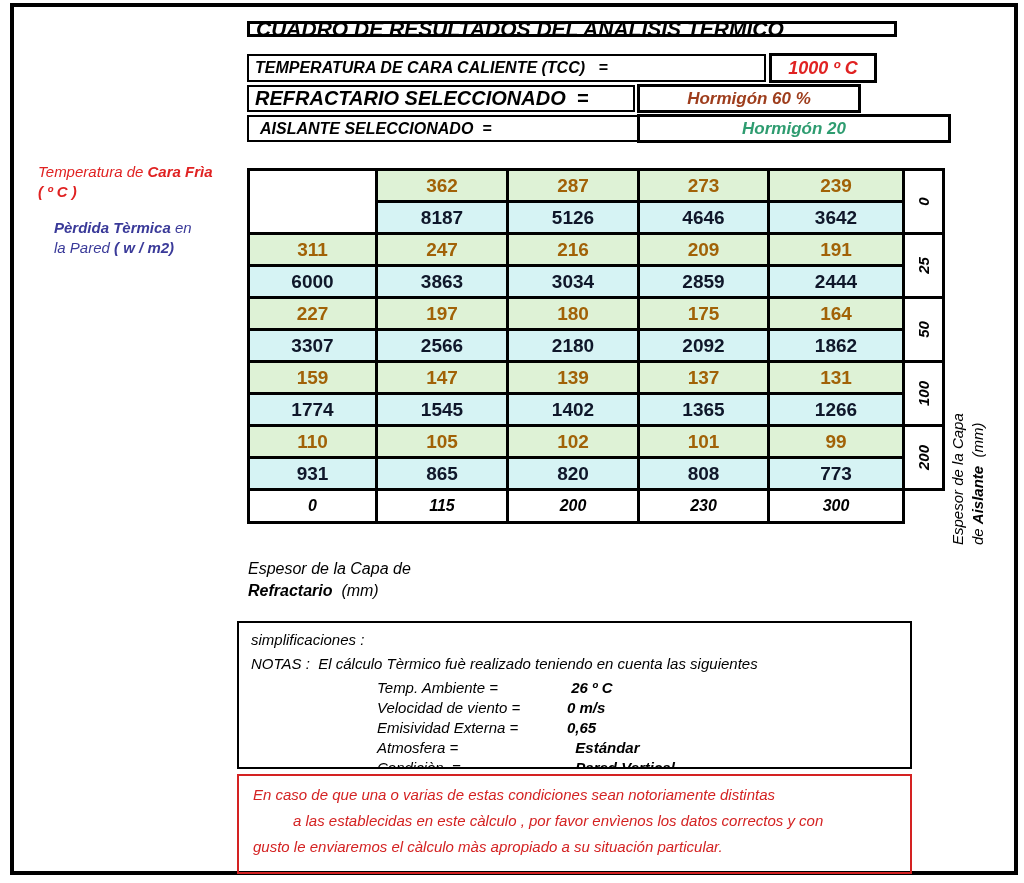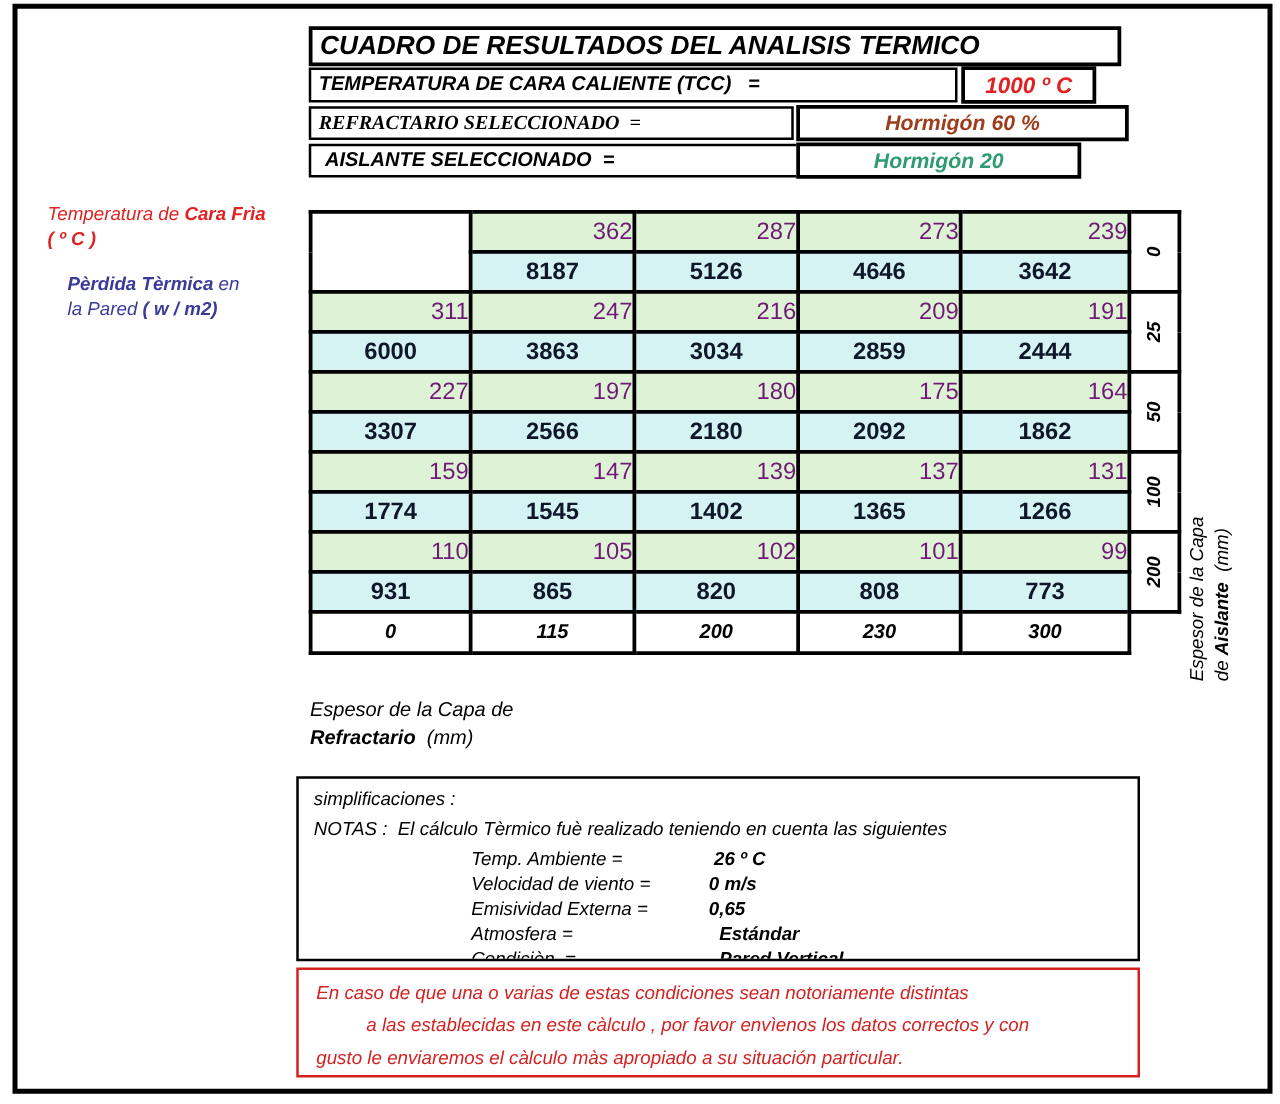--- a/index.html
+++ b/index.html
@@ -2,56 +2,56 @@
 <html><head>
 <meta charset="utf-8">
 <style>
   html,body{margin:0;padding:0;background:#fff;}
   body{width:1024px;height:883px;position:relative;font-family:"Liberation Sans",sans-serif;overflow:hidden;}
   .abs{position:absolute;}
   
   #frame{left:10px;top:3px;width:1000px;height:864px;border:4px solid #000;}
   
   .hbox{box-sizing:border-box;background:#fff;display:flex;align-items:center;white-space:pre;}
-  #title-box{left:247px;top:21px;width:650px;height:32px;border:3px solid #000;font-size:21px;font-weight:bold;font-style:italic;padding-left:6px;}
+  #title-box{left:247px;top:21px;width:650px;height:16px;border:3px solid #000;font-size:21px;font-weight:bold;font-style:italic;padding-left:6px;}
   #tcc-label{left:247px;top:54px;width:519px;height:28px;border:2px solid #000;font-size:16px;font-weight:bold;font-style:italic;padding-left:6px;}
   #tcc-value{left:769px;top:53px;width:108px;height:30px;border:3px solid #000;font-size:18px;font-weight:bold;font-style:italic;color:#e02222;justify-content:center;}
-  #ref-label{left:247px;top:85px;width:388px;height:27px;border:2px solid #000;font-size:16px;font-weight:bold;font-style:italic;padding-left:6px;font-family:Liberation Serif, serif;}
-  #ref-value{left:637px;top:84px;width:266px;height:29px;border:3px solid #000;font-size:17px;font-weight:bold;font-style:italic;color:#9e3d1c;justify-content:center;}
+  #ref-label{left:247px;top:85px;width:388px;height:27px;border:2px solid #000;font-size:20px;font-weight:bold;font-style:italic;padding-left:6px;}
+  #ref-value{left:637px;top:84px;width:224px;height:29px;border:3px solid #000;font-size:17px;font-weight:bold;font-style:italic;color:#9e3d1c;justify-content:center;}
   #ais-label{left:247px;top:115px;width:404px;height:27px;border:2px solid #000;font-size:16px;font-weight:bold;font-style:italic;padding-left:11px;text-align:right;}
-  #ais-value{left:637px;top:114px;width:228px;height:29px;border:3px solid #000;font-size:17px;font-weight:bold;font-style:italic;color:#2e9c70;justify-content:center;}
+  #ais-value{left:637px;top:114px;width:314px;height:29px;border:3px solid #000;font-size:17px;font-weight:bold;font-style:italic;color:#2e9c70;justify-content:center;}
   
   #legend{left:38px;top:162px;width:178px;font-size:15px;font-style:italic;line-height:20px;}
   #legend .red{color:#e02222;margin:0 0 6px 0;}
   #legend .blue{color:#3a3a99;margin:16px;}
   #legend b{font-weight:bold;}
   
   #grid{left:247px;top:168px;border-collapse:collapse;table-layout:fixed;}
   #grid td{border:3px solid #000;text-align:center;vertical-align:middle;padding:0;box-sizing:border-box;}
-  #grid td.temp{background:#def2d6;color:#701a75;font-weight:normal;font-size:19px;height:32px;text-align:right;}
+  #grid td.temp{background:#def2d6;color:#a16207;font-weight:bold;font-size:19px;height:32px;}
   #grid td.loss{background:#d6f3f4;color:#0f172a;font-weight:bold;font-size:19px;height:32px;}
   #grid td.blankc{background:#fff;}
   #grid td.side{background:#fff;width:40px;}
   #grid td.bottomv{background:#fff;font-weight:bold;font-style:italic;font-size:16px;height:33px;}
   #grid td.nocell{border:none;background:#fff;}
   .rot{display:inline-block;transform:rotate(-90deg);font-weight:bold;font-style:italic;font-size:15px;white-space:nowrap;}
   
   #refr-axis{left:248px;top:558px;font-size:16px;font-style:italic;line-height:22px;color:#000;}
   #refr-axis b{font-weight:bold;}
   #ais-axis{left:868px;top:410px;width:215px;height:55px;transform:rotate(-90deg);font-size:15px;font-style:italic;line-height:20px;color:#000;}
   #ais-axis b{font-weight:bold;}
   
   #notes{left:237px;top:621px;width:675px;height:148px;border:2px solid #000;box-sizing:border-box;padding:5px 12px;font-size:15px;font-style:italic;overflow:hidden;}
   #notes .nline{line-height:24px;white-space:pre;}
   #notes .params{margin-left:126px;margin-top:2px;}
   .param-row{line-height:20px;white-space:pre;}
   .param-label{display:inline-block;width:190px;}
   .param-value{font-weight:bold;}
   
-  #warn{left:237px;top:774px;width:675px;height:88px;border:2px solid #d42222;box-sizing:border-box;padding:6px 14px;color:#d42222;font-size:15px;font-style:italic;line-height:26px;overflow:hidden;}
+  #warn{left:237px;top:774px;width:675px;height:100px;border:2px solid #d42222;box-sizing:border-box;padding:6px 14px;color:#d42222;font-size:15px;font-style:italic;line-height:26px;overflow:hidden;}
   #warn .w2{padding-left:40px;}
 </style>
 </head>
 <body>
 
 <div id="frame" class="abs"></div>
 
 <div id="title-box" class="abs hbox">CUADRO DE RESULTADOS DEL ANALISIS TERMICO</div>
 <div id="tcc-label" class="abs hbox">TEMPERATURA DE CARA CALIENTE (TCC)   =</div>
 <div id="tcc-value" class="abs hbox">1000 º C</div>

